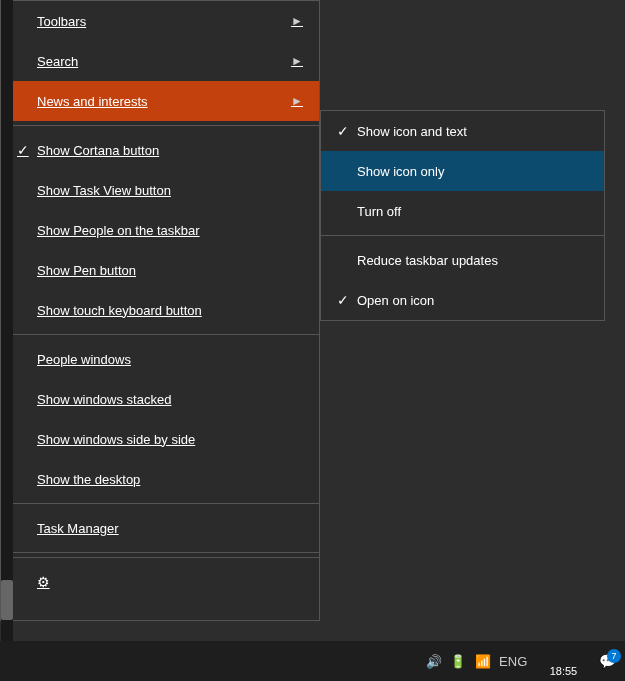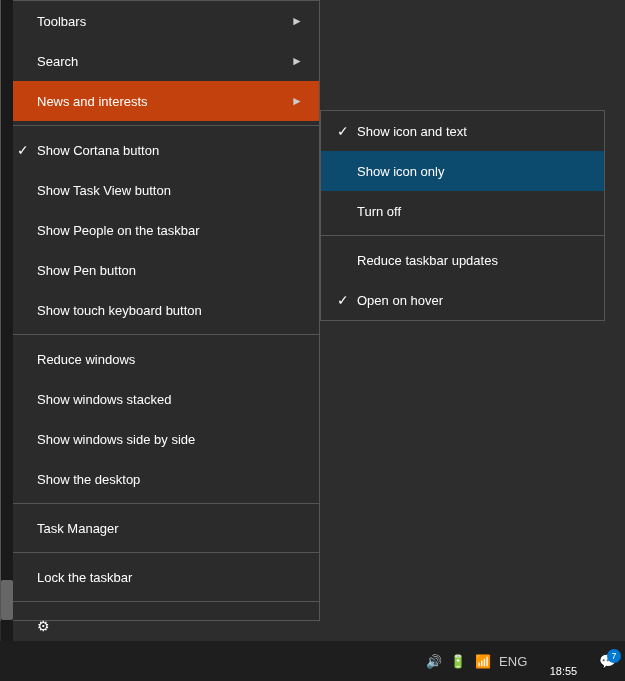--- a/index.html
+++ b/index.html
@@ -31,20 +31,21 @@
     }
 
     .menu-item {
       display: flex;
       align-items: center;
       padding: 10px 16px;
       cursor: pointer;
       position: relative;
       min-height: 40px;
       white-space: nowrap;
+      text-decoration: underline;
     }
 
     .menu-item.active {
       background: #c2410c;
     }
 
     .menu-item .check {
       width: 20px;
       flex-shrink: 0;
       color: #fff;
@@ -234,21 +235,21 @@
 
   <div class="menu-item">
     <span class="check"></span>
     <span class="label">Show touch keyboard button</span>
   </div>
 
   <div class="menu-divider"></div>
 
   <div class="menu-item">
     <span class="check"></span>
-    <span class="label">Reduce windows</span>
+    <span class="label">People windows</span>
   </div>
 
   <div class="menu-item">
     <span class="check"></span>
     <span class="label">Show windows stacked</span>
   </div>
 
   <div class="menu-item">
     <span class="check"></span>
     <span class="label">Show windows side by side</span>
@@ -261,24 +262,20 @@
 
   <div class="menu-divider"></div>
 
   <div class="menu-item">
     <span class="check"></span>
     <span class="label">Task Manager</span>
   </div>
 
   <div class="menu-divider"></div>
 
-  <div class="menu-item">
-    <span class="check"></span>
-    <span class="label">Lock the taskbar</span>
-  </div>
 
   <div class="menu-divider"></div>
 
   <div class="menu-item">
     <span class="check"></span>
     <span class="gear-icon">⚙</span>
   </div>
 </div>
 
 <div class="submenu">
@@ -300,21 +297,21 @@
 
   <div class="submenu-divider"></div>
 
   <div class="submenu-item">
     <span class="check"></span>
     <span class="label">Reduce taskbar updates</span>
   </div>
 
   <div class="submenu-item">
     <span class="check">✓</span>
-    <span class="label">Open on hover</span>
+    <span class="label">Open on icon</span>
   </div>
 </div>
 
 <div class="scrollbar">
   <div class="scrollbar-thumb"></div>
 </div>
 
 <div class="taskbar">
   <div class="taskbar-right">
     <span class="taskbar-icon">🔊</span>

